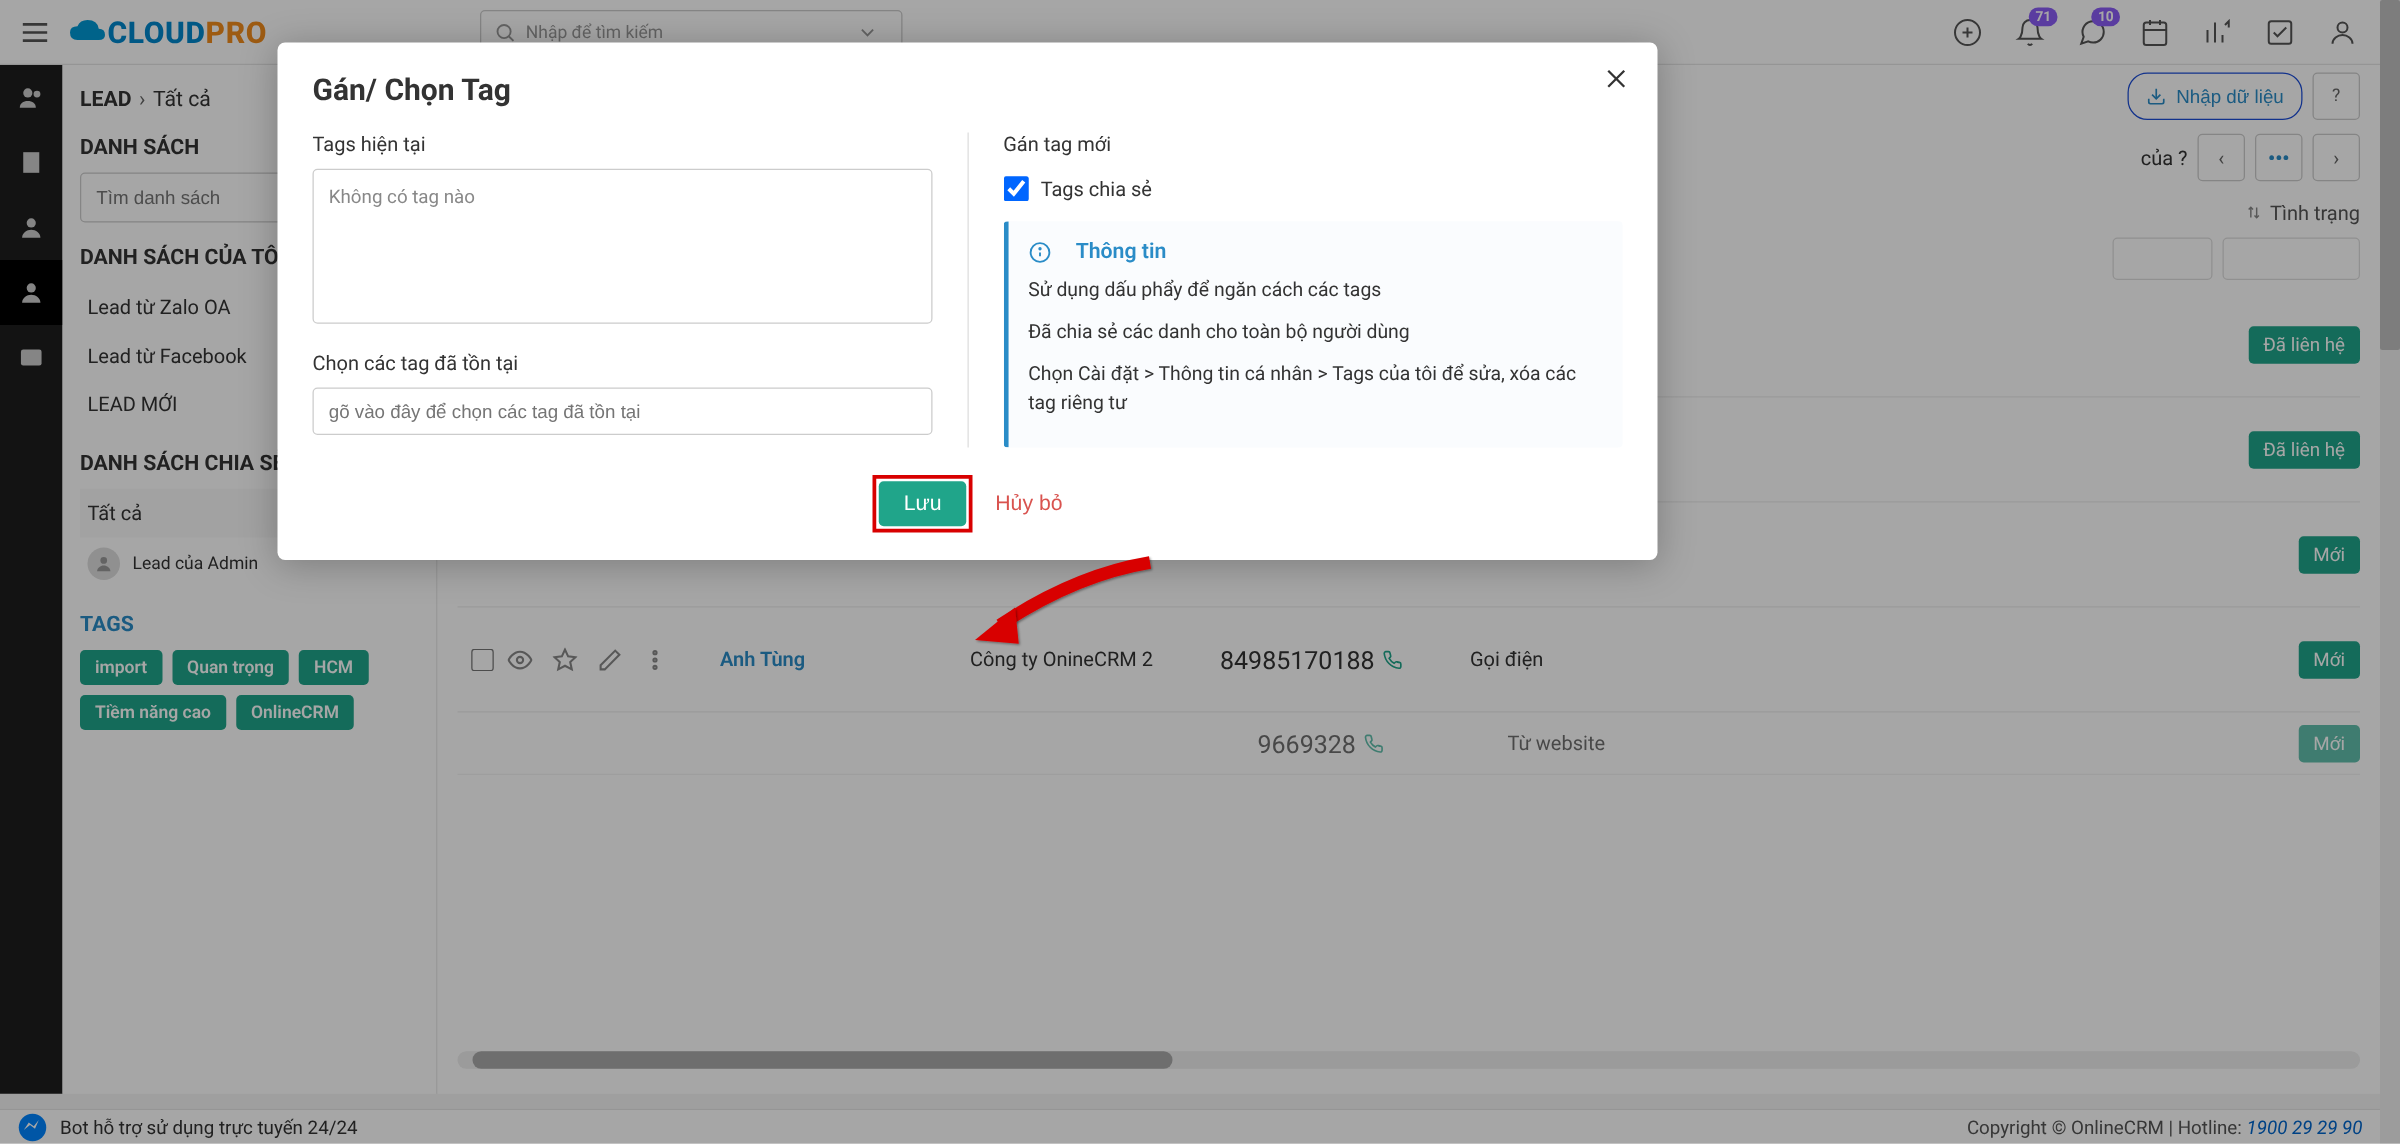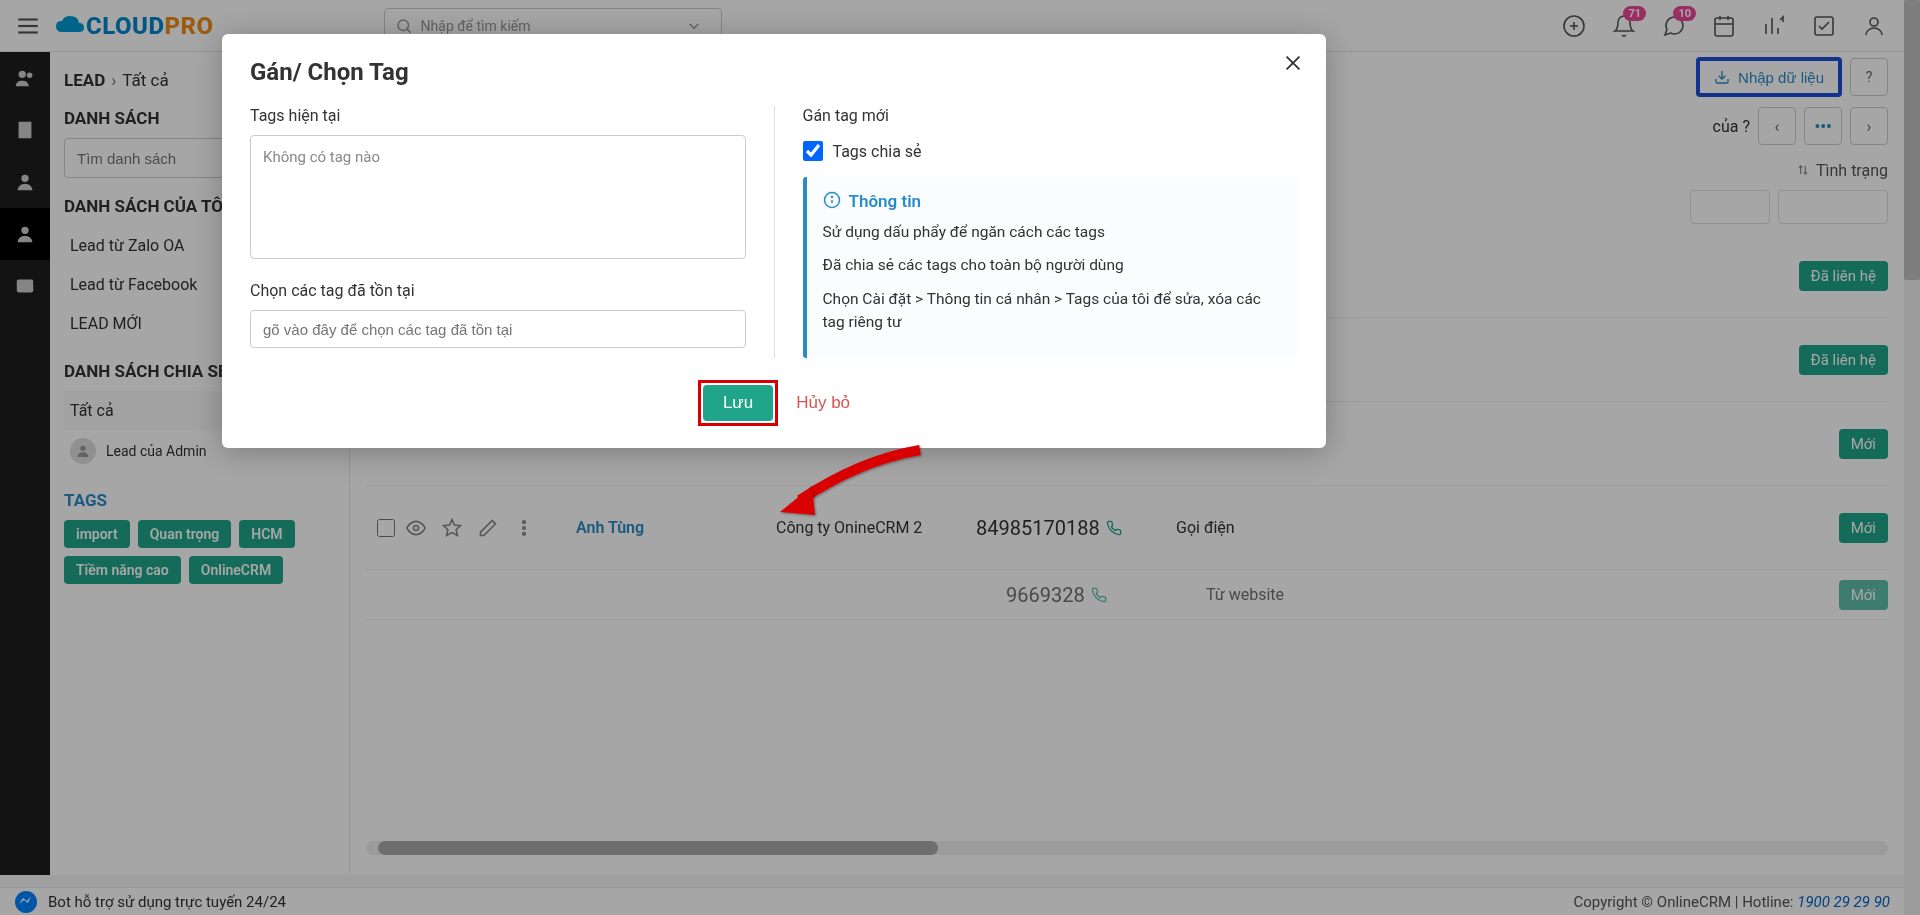--- a/index.html
+++ b/index.html
@@ -14,21 +14,21 @@
 .hamburger svg { width: 26px; height: 26px; stroke: #555; }
 .logo { margin-left: 6px; display: flex; align-items: center; }
 .logo-cloud { color: #0088cc; font-weight: 800; font-size: 24px; letter-spacing: 0.5px; display:flex; align-items:center; }
 .logo-pro { color: #f28c1c; font-weight: 800; }
 .search-wrap { margin-left: 170px; width: 338px; height: 36px; border: 1px solid #ccc; border-radius: 4px; background: #fff; display: flex; align-items: center; padding: 0 10px; color: #999; }
 .search-wrap svg { width: 18px; height: 18px; margin-right: 8px; stroke: #999; fill:none;}
 .search-wrap .caret { margin-left: auto; }
 .top-icons { margin-left: auto; display: flex; align-items: center; gap: 22px; padding-right: 8px; color: #555; }
 .top-ic { width: 28px; height: 28px; display:flex; align-items:center; justify-content:center; position:relative; cursor:pointer;}
 .top-ic svg { width: 24px; height: 24px; stroke: #555; fill: none; stroke-width:1.6;}
-.badge { position:absolute; top:-6px; right:-8px; background:#ec4899; color:#fff; font-size:11px; font-weight:700; border-radius:8px; padding:1px 5px; }
+.badge { position:absolute; top:-6px; right:-8px; background:#8b5cf6; color:#fff; font-size:11px; font-weight:700; border-radius:8px; padding:1px 5px; }
 
 
 .vnav { position: absolute; top: 52px; left: 0; width: 50px; bottom: 40px; background: #1e1e1e; display:flex; flex-direction:column; align-items:center; z-index:20; }
 .vnav-item { width:50px; height:52px; display:flex; align-items:center; justify-content:center; cursor:pointer; }
 .vnav-item.active { background:#000; }
 .vnav-item svg { width:22px; height:22px; fill:#ccc; }
 
 
 .sidebar { position:absolute; top:52px; left:50px; width:300px; bottom:40px; background:#fff; border-right:1px solid #e5e5e5; padding:18px 14px; z-index:20; overflow:hidden;}
 .crumb { font-weight:700; color:#333; font-size:17px; margin-bottom:16px;}
@@ -39,21 +39,21 @@
 .list-item { padding:10px 6px; font-size:16px; color:#333; cursor:pointer;}
 .list-item.sel { background:#f9f9f9;}
 .avatar-item { display:flex; align-items:center; gap:10px; padding:8px 6px;}
 .avatar-circle { width:26px; height:26px; border-radius:50%; background:#ddd; display:flex; align-items:center; justify-content:center;}
 .tags-row { display:flex; flex-wrap:wrap; gap:8px; margin-top:10px;}
 .tag-pill { background:#20a58a; color:#fff; font-weight:600; font-size:14px; padding:6px 12px; border-radius:4px; cursor:pointer;}
 
 
 .main { position:absolute; top:52px; left:350px; right:16px; bottom:40px; background:#fff; z-index:20;}
 .main-top { height:50px; display:flex; align-items:center; padding:0 16px; gap:10px;}
-.btn-outline { height:38px; border:4px solid #1d4ed8; color:#2a8cc7; background:#fff; border-radius:4px; padding:16px 14px; font-size:15px; display:flex; align-items:center; gap:8px; cursor:pointer;}
+.btn-outline { height:38px; border:1px solid #1d4ed8; color:#2a8cc7; background:#fff; border-radius:16px; padding:16px 14px; font-size:15px; display:flex; align-items:center; gap:8px; cursor:pointer;}
 .btn-outline svg { width:16px; height:16px; stroke:#2a8cc7; fill:none;}
 .sq-btn { width:38px; height:38px; border:1px solid #ccc; border-radius:4px; display:flex; align-items:center; justify-content:center; cursor:pointer; color:#666;}
 .main-top .right { margin-left:auto; display:flex; gap:8px; align-items:center;}
 .main-bar2 { height:48px; display:flex; align-items:center; padding:0 16px; font-size:16px; color:#333;}
 .main-bar2 .right { margin-left:auto; display:flex; align-items:center; gap:8px;}
 .status-head { color:#555; display:flex; align-items:center; gap:6px;}
 .filter-row { height:44px; display:flex; padding:0 16px; gap:8px;}
 .filter-input { border:1px solid #ddd; border-radius:4px; height:34px; background:#fff;}
 .rows { padding:0 16px;}
 .row { display:flex; align-items:center; height:84px; border-bottom:1px solid #eee;}
@@ -89,21 +89,21 @@
 .modal-body { display:flex; gap:28px;}
 .modal-col { flex:1; min-width:0;}
 .modal-col.right { border-left:1px solid #ddd; padding-left:28px;}
 .label { font-size:16px; color:#333; margin-bottom:10px;}
 .tag-box { width:100%; min-height:124px; border:1px solid #ccc; border-radius:4px; padding:12px; color:#888; font-size:15px;}
 .select-input { width:100%; height:38px; border:1px solid #ccc; border-radius:4px; padding:0 12px; font-size:15px;}
 .new-tag-input { width:100%; height:38px; border:1px solid #ccc; border-radius:4px; padding:0 12px; font-size:15px;}
 .check-row { display:flex; align-items:center; gap:10px; margin:16px 0; font-size:16px;}
 .check-row input { width:20px; height:20px; accent-color:#0066ff;}
 .info-box { border-left:4px solid #2a8cc7; background:#fafcfe; padding:14px 16px; border-radius:3px;}
-.info-title { color:#2a8cc7; font-weight:600; font-size:17px; display:flex; align-items:flex-start; gap:8px; margin-bottom:10px;}
+.info-title { color:#2a8cc7; font-weight:600; font-size:17px; display:flex; align-items:flex-end; gap:20px; margin-bottom:10px;}
 .info-title svg { width:18px; height:18px; stroke:#2a8cc7; fill:none;}
 .info-line { font-size:15.5px; color:#333; margin:10px 0; line-height:1.5;}
 .modal-footer { display:flex; justify-content:center; gap:18px; margin-top:22px; align-items:center;}
 .btn-save { background:#20a58a; color:#fff; font-size:17px; padding:8px 20px; border:none; border-radius:4px; cursor:pointer;}
 .btn-save-frame { border:3px solid #d80000; border-radius:0; padding:2px; display:inline-block;}
 .btn-cancel { background:none; border:none; color:#d9534f; font-size:17px; cursor:pointer;}
 
 
 .arrow-wrap { position:absolute; top:440px; left:770px; width:170px; height:80px; z-index:210; pointer-events:none;}
 </style>
@@ -399,21 +399,21 @@
       <div class="info-box">
         <div class="info-title">
           <svg viewBox="0 0 24 24" stroke-width="2">
               <circle cx="12" cy="12" r="10"></circle>
               <line x1="12" y1="16" x2="12" y2="12"></line>
               <circle cx="12" cy="8" r="0.8" fill="#2a8cc7"></circle>
             </svg>
           <span>Thông tin</span>
         </div>
         <div class="info-line">Sử dụng dấu phẩy để ngăn cách các tags</div>
-        <div class="info-line">Đã chia sẻ các tags cho toàn bộ người dùng</div>
+        <div class="info-line">Đã chia sẻ các danh cho toàn bộ người dùng</div>
         <div class="info-line">Chọn Cài đặt &gt; Thông tin cá nhân &gt; Tags của tôi để sửa, xóa các tag riêng tư</div>
       </div>
     </div>
   </div>
   <div class="modal-footer">
     <span class="btn-save-frame">
       <button class="btn-save">Lưu</button>
     </span>
     <button class="btn-cancel">Hủy bỏ</button>
   </div>

